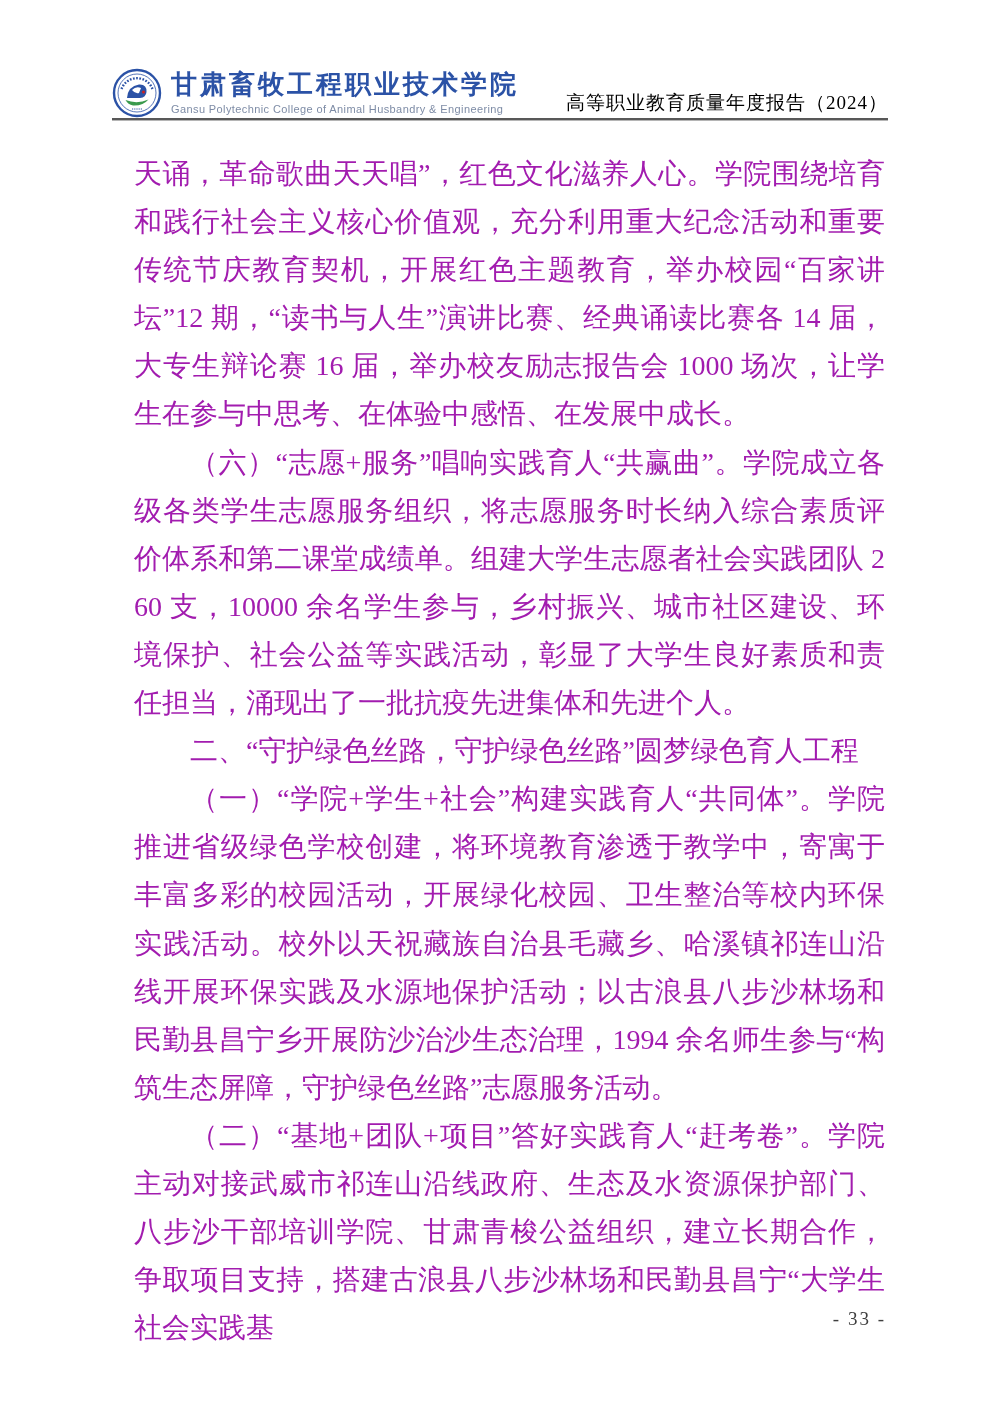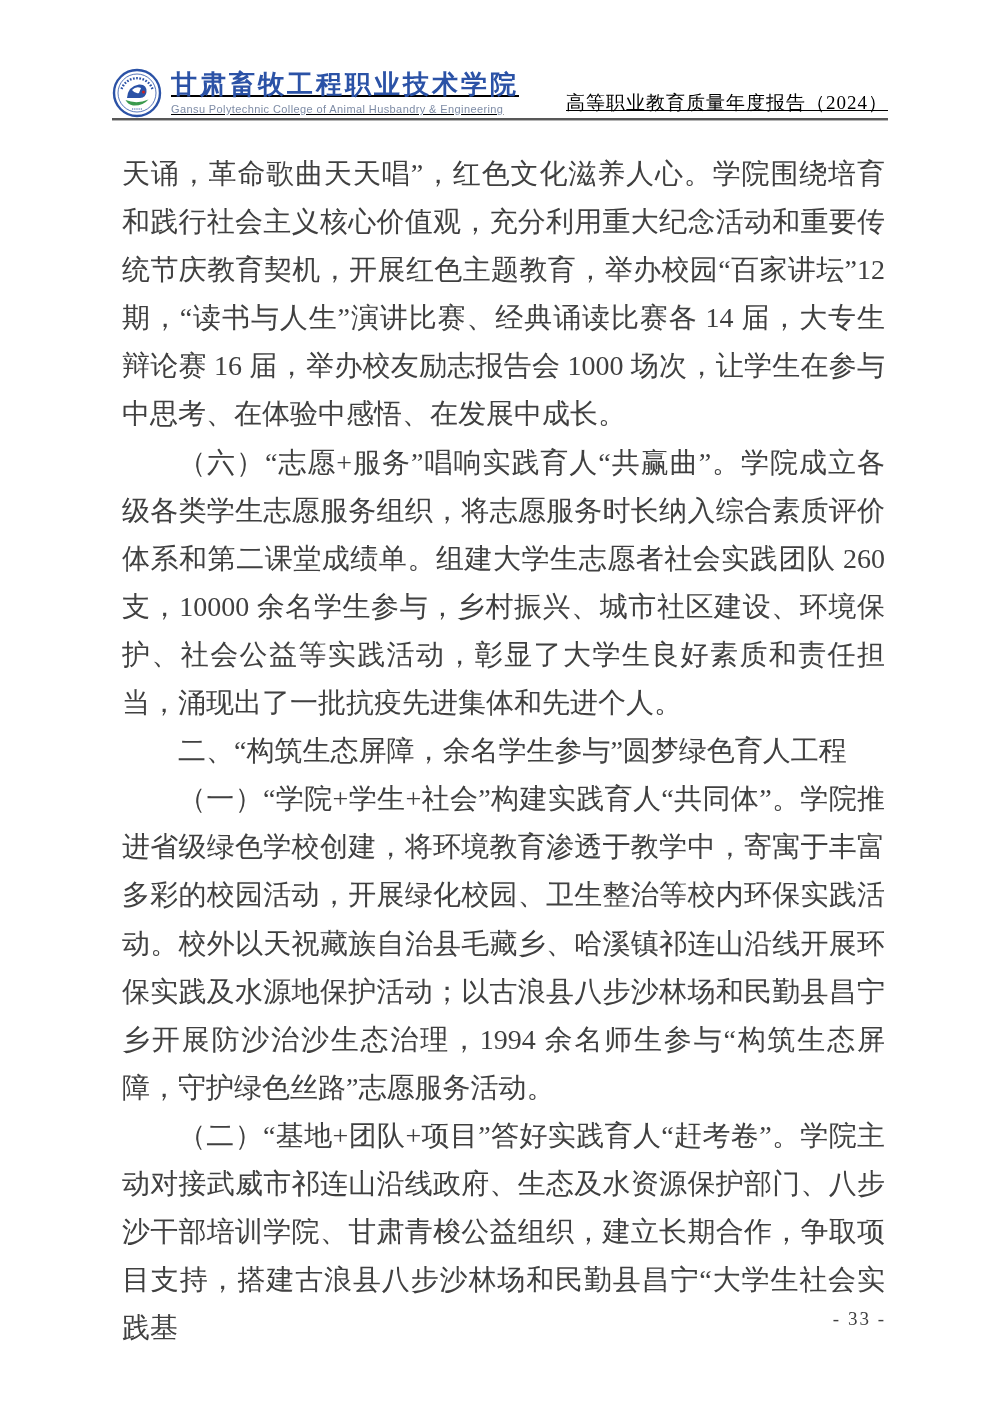--- a/index.html
+++ b/index.html
@@ -19,21 +19,20 @@
   
   .header {
     position: absolute;
     left: 112px;
     right: 112px;
     top: 58px;
     height: 60px;
     display: flex;
     justify-content: space-between;
     align-items: flex-end;
-    text-decoration: underline;
   }
   .brand {
     display: flex;
     align-items: center;
     gap: 9px;
     padding-bottom: 0px;
   }
   .logo-wrap {
     width: 50px;
     height: 50px;
@@ -70,24 +69,24 @@
     right: 112px;
     top: 118px;
     height: 2px;
     background: #585858;
     border-bottom: 1px solid #b5b5b5;
   }
 
   
   .content {
     position: absolute;
-    left: 122px;
+    left: 134px;
     right: 115px;
     top: 150px;
-    color: #404040;
+    color: #a21caf;
     font-size: 28px;
     line-height: 48.1px;
     text-align: justify;
     text-justify: inter-character;
   }
   .content p {
     margin: 0;
     word-break: break-all;
   }
   .content p.indent { text-indent: 2em; }
@@ -128,20 +127,20 @@
       </div>
     </div>
     <div class="report-title">高等职业教育质量年度报告（2024）</div>
   </div>
 
   <div class="rule"></div>
 
   <div class="content">
     <p>天诵，革命歌曲天天唱”，红色文化滋养人心。学院围绕培育和践行社会主义核心价值观，充分利用重大纪念活动和重要传统节庆教育契机，开展红色主题教育，举办校园“百家讲坛”12 期，“读书与人生”演讲比赛、经典诵读比赛各 14 届，大专生辩论赛 16 届，举办校友励志报告会 1000 场次，让学生在参与中思考、在体验中感悟、在发展中成长。</p>
     <p class="indent">（六）“志愿+服务”唱响实践育人“共赢曲”。学院成立各级各类学生志愿服务组织，将志愿服务时长纳入综合素质评价体系和第二课堂成绩单。组建大学生志愿者社会实践团队 260 支，10000 余名学生参与，乡村振兴、城市社区建设、环境保护、社会公益等实践活动，彰显了大学生良好素质和责任担当，涌现出了一批抗疫先进集体和先进个人。</p>
-    <p class="indent">二、“构筑生态屏障，余名学生参与”圆梦绿色育人工程</p>
+    <p class="indent">二、“守护绿色丝路，守护绿色丝路”圆梦绿色育人工程</p>
     <p class="indent">（一）“学院+学生+社会”构建实践育人“共同体”。学院推进省级绿色学校创建，将环境教育渗透于教学中，寄寓于丰富多彩的校园活动，开展绿化校园、卫生整治等校内环保实践活动。校外以天祝藏族自治县毛藏乡、哈溪镇祁连山沿线开展环保实践及水源地保护活动；以古浪县八步沙林场和民勤县昌宁乡开展防沙治沙生态治理，1994 余名师生参与“构筑生态屏障，守护绿色丝路”志愿服务活动。</p>
     <p class="indent">（二）“基地+团队+项目”答好实践育人“赶考卷”。学院主动对接武威市祁连山沿线政府、生态及水资源保护部门、八步沙干部培训学院、甘肃青梭公益组织，建立长期合作，争取项目支持，搭建古浪县八步沙林场和民勤县昌宁“大学生社会实践基</p>
   </div>
 
   <div class="page-num">- 33 -</div>
 
 </div>
 
 </body></html>

